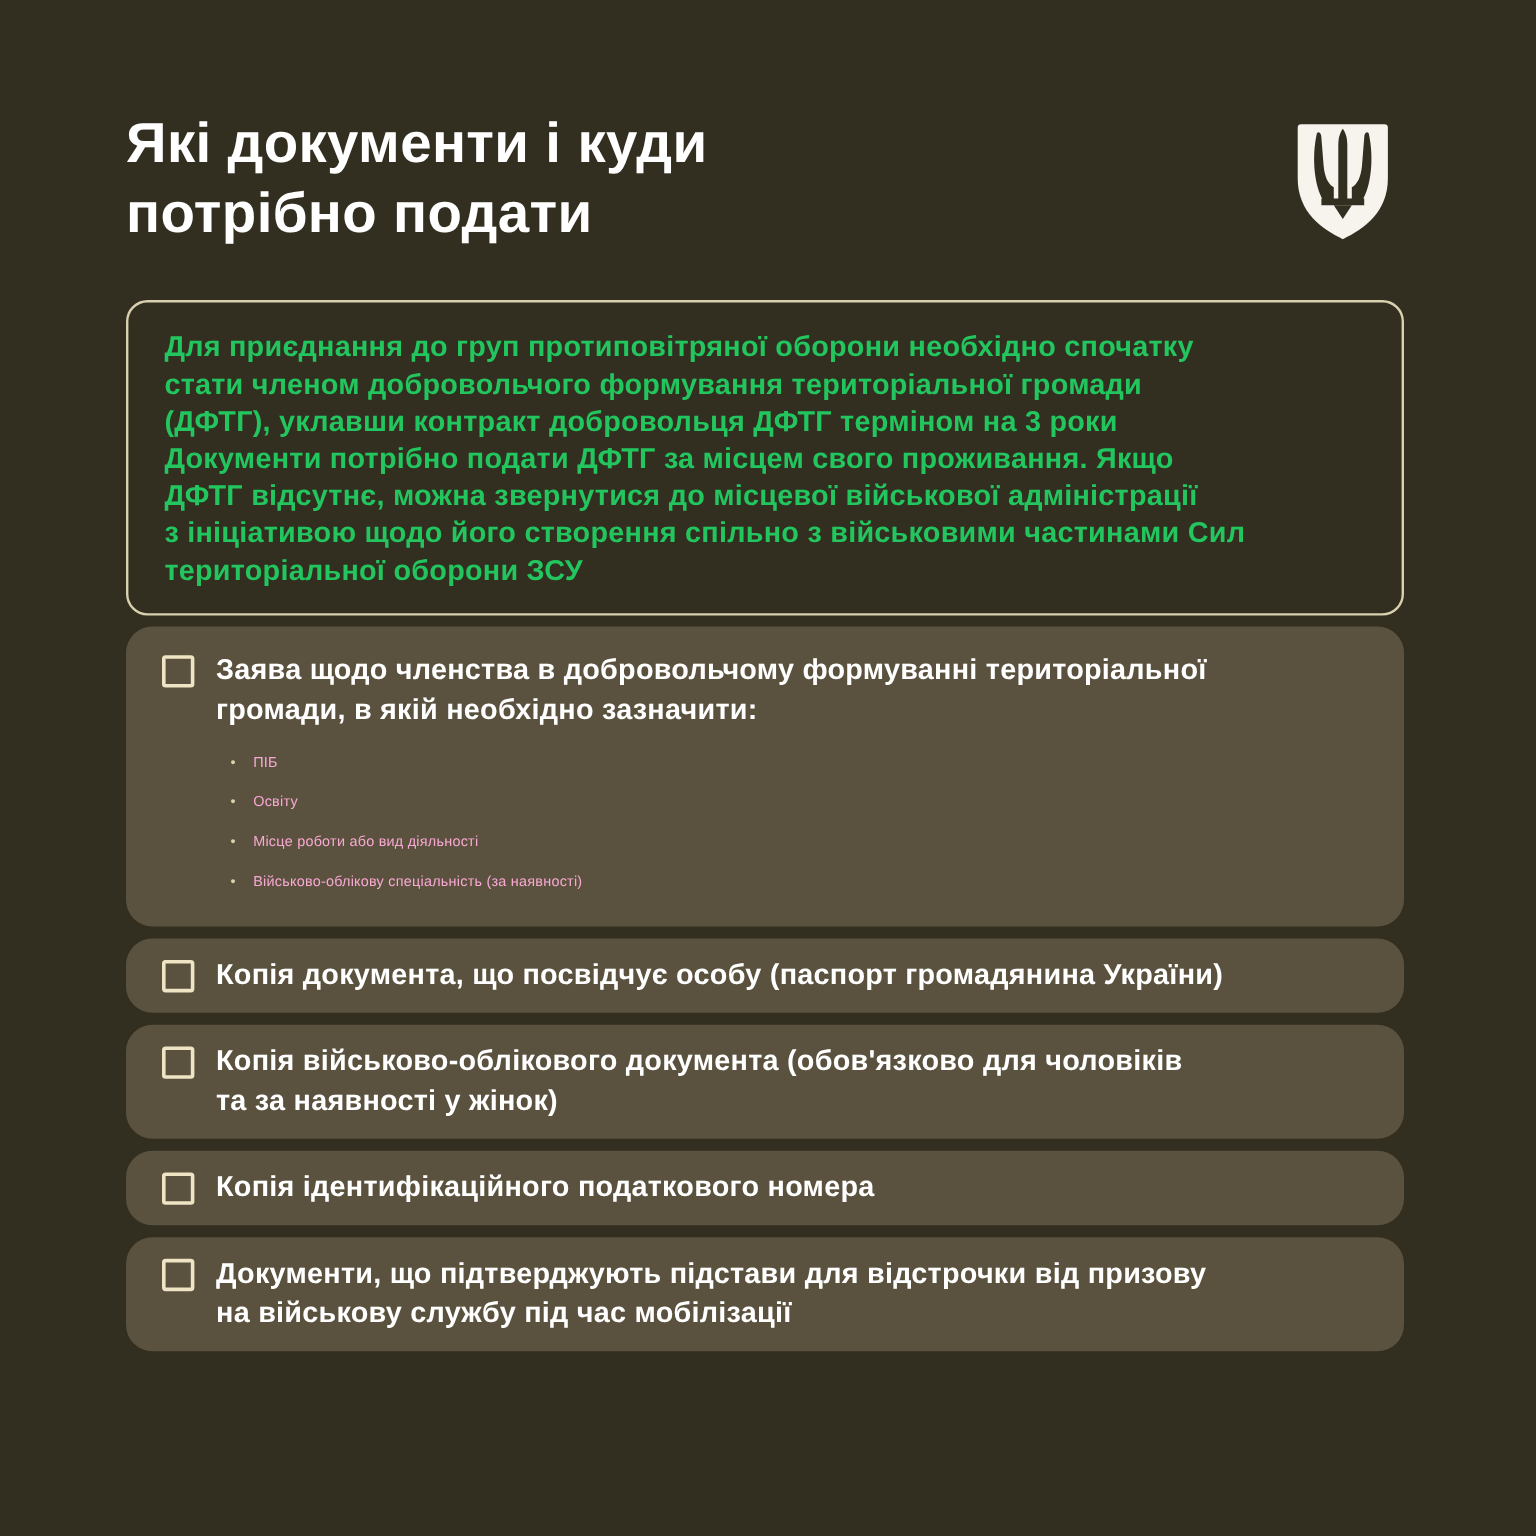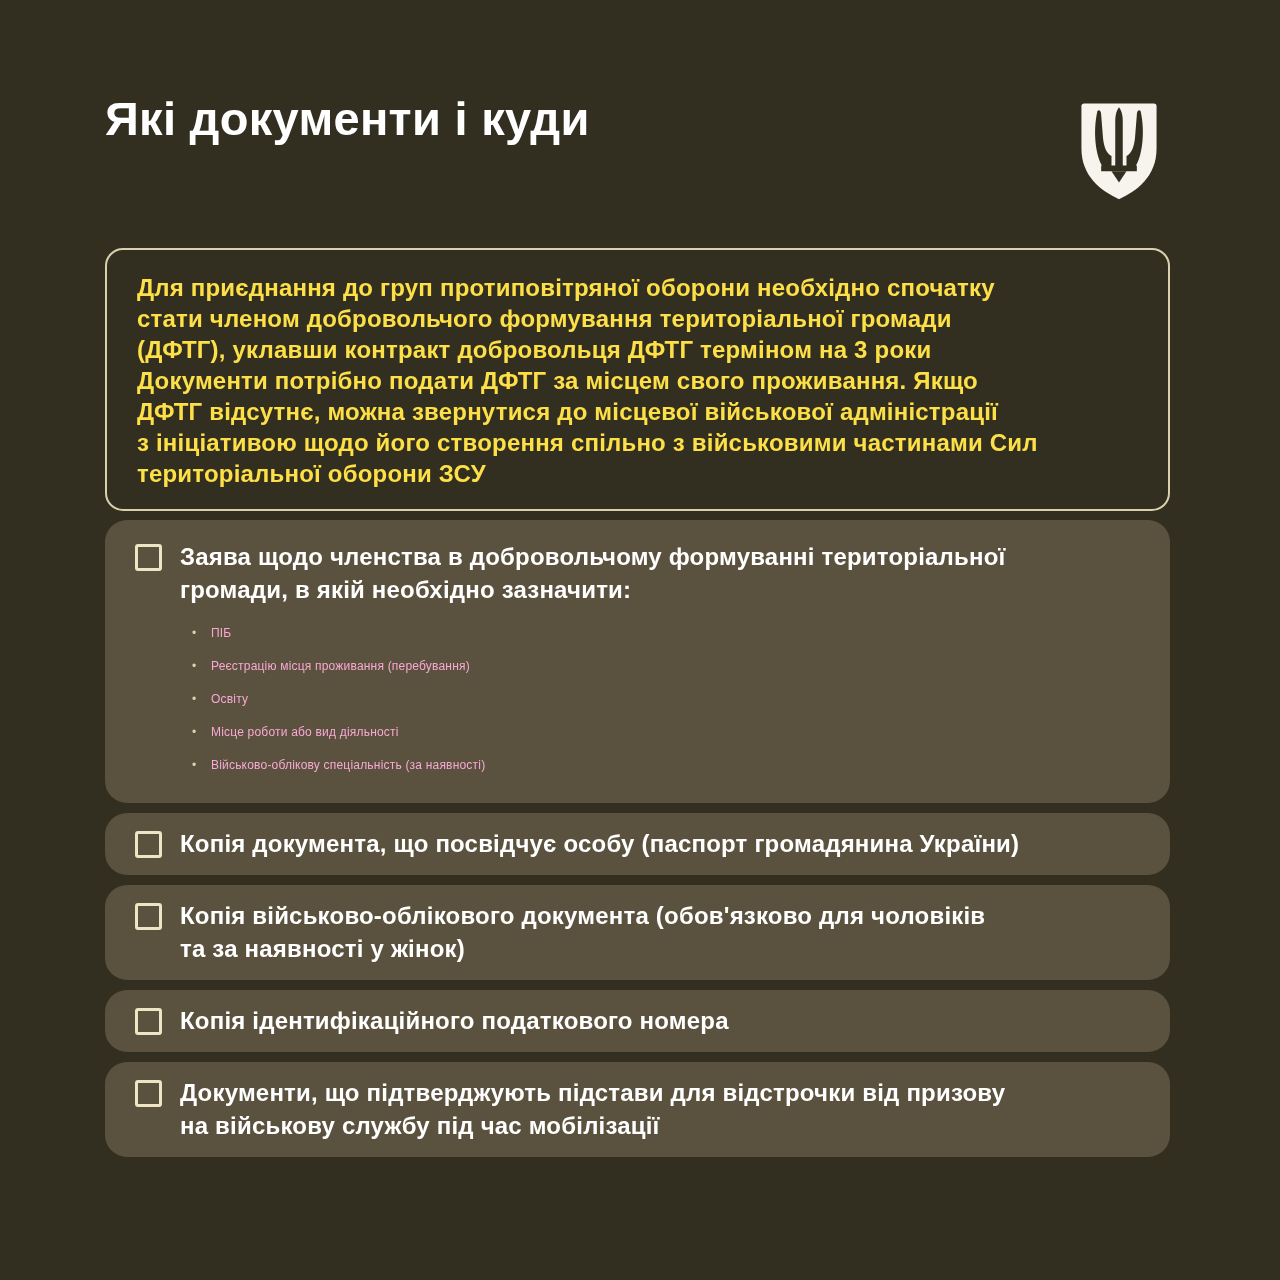--- a/index.html
+++ b/index.html
@@ -33,21 +33,21 @@
 
   .intro-box {
     box-sizing: border-box;
     border: 2px solid #d9d0ad;
     border-radius: 18px;
     padding: 22px 30px 20px 30px;
     margin-bottom: 9px;
   }
   .intro-par {
     margin: 0;
-    color: #fde047;
+    color: #22c55e;
     font-weight: 700;
     font-size: 24px;
     line-height: 31px;
     letter-spacing: 0.2px;
     white-space: pre-line;
   }
 
   .card {
     box-sizing: border-box;
     background: #5a523e;
@@ -104,20 +104,21 @@
   }
 </style>
 </head>
 <body>
 
 <div class="page">
 
   <header class="header">
     <h1 class="title">
       <span class="title-line">Які документи і куди</span>
+      <span class="title-line">потрібно подати</span>
     </h1>
     <div class="logo">
       <svg width="94" height="108" viewBox="0 0 100 115" xmlns="http://www.w3.org/2000/svg">
         <path fill="#f6f4ec" d="M10,11 Q10,8 13,8 H87 Q90,8 90,11 V56 C90,86 69,101 50,110 C31,101 10,86 10,56 Z"></path>
         <g fill="#322e20">
           <path d="M50,12 C46.5,17 46,22 46,28 V76 H54 V28 C54,22 53.5,17 50,12 Z"></path>
           <path d="M27,16 C29,14 31,16 31,20 L33,45 C34,55 37,61 42,64 L42,76 H33 C25,64 22,38 27,16 Z"></path>
           <path d="M73,16 C71,14 69,16 69,20 L67,45 C66,55 63,61 58,64 L58,76 H67 C75,64 78,38 73,16 Z"></path>
           <path d="M31,74 H69 V80 H31 Z"></path>
           <path d="M42,80 H58 L50,92 Z"></path>
@@ -138,21 +139,20 @@
 
   <section class="cards">
 
     <div class="card with-subs">
       <span class="checkbox"></span>
       <div class="card-body">
         <p class="card-text">Заява щодо членства в добровольчому формуванні територіальної
 громади, в якій необхідно зазначити:</p>
         <ul class="sub-list">
           <li class="sub-item">ПІБ</li>
-          <li class="sub-item">Реєстрацію місця проживання (перебування)</li>
           <li class="sub-item">Освіту</li>
           <li class="sub-item">Місце роботи або вид діяльності</li>
           <li class="sub-item">Військово-облікову спеціальність (за наявності)</li>
         </ul>
       </div>
     </div>
 
     <div class="card">
       <span class="checkbox"></span>
       <div class="card-body">

